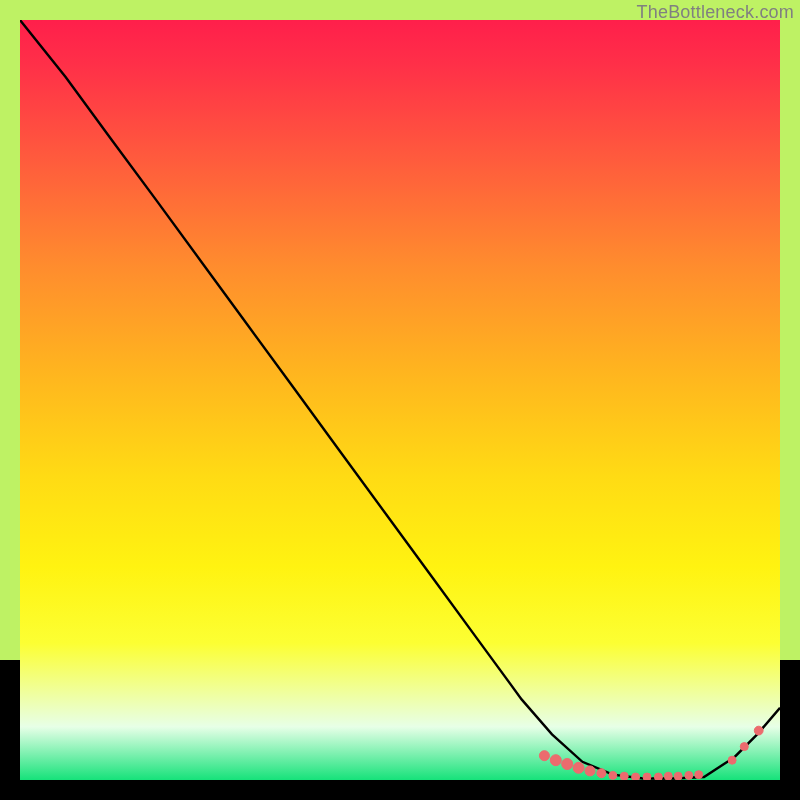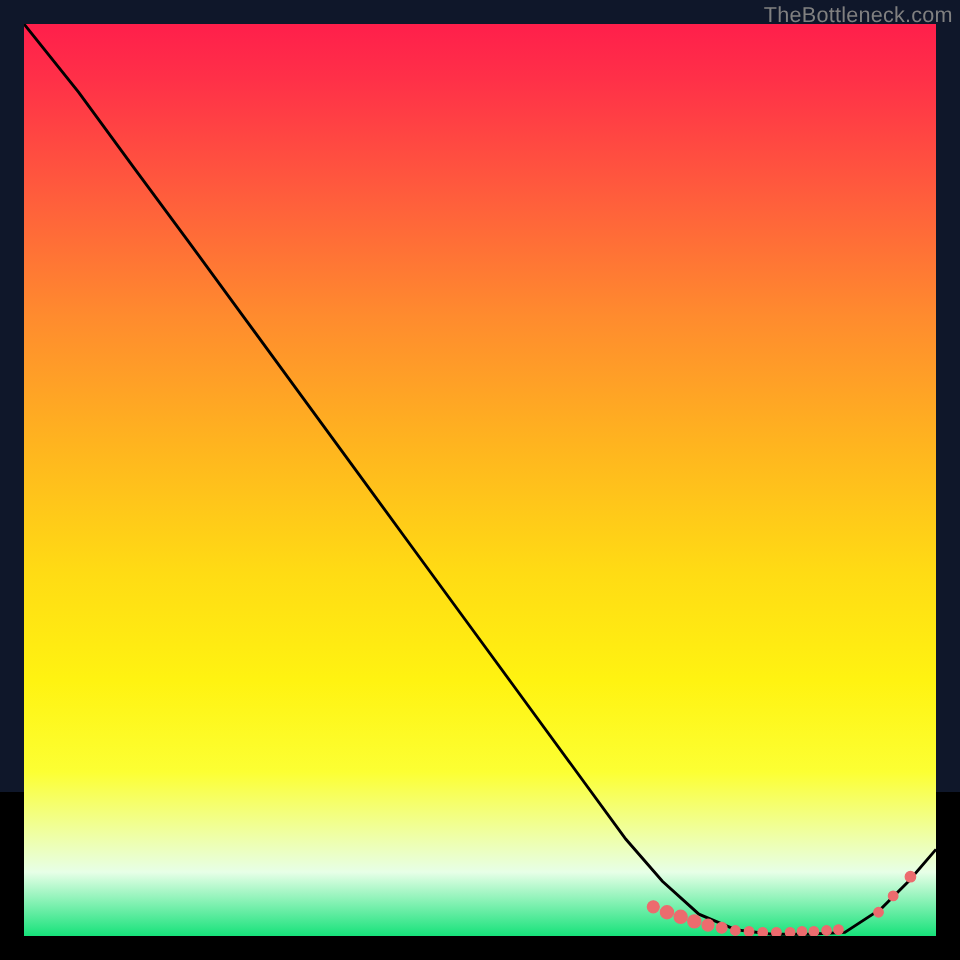--- a/index.html
+++ b/index.html
@@ -8,21 +8,21 @@
     width: 800px;
     height: 800px;
     background: #000;
     overflow: hidden;
     font-family: Arial, Helvetica, sans-serif;
   }
   .stage {
     position: relative;
     width: 800px;
     height: 660px;
-    background: #0f172a;
+    background: #bef264;
   }
   .plot {
     position: absolute;
     left: 20px;
     top: 20px;
     width: 760px;
     height: 760px;
   }
   .gradient {
     position: absolute;

